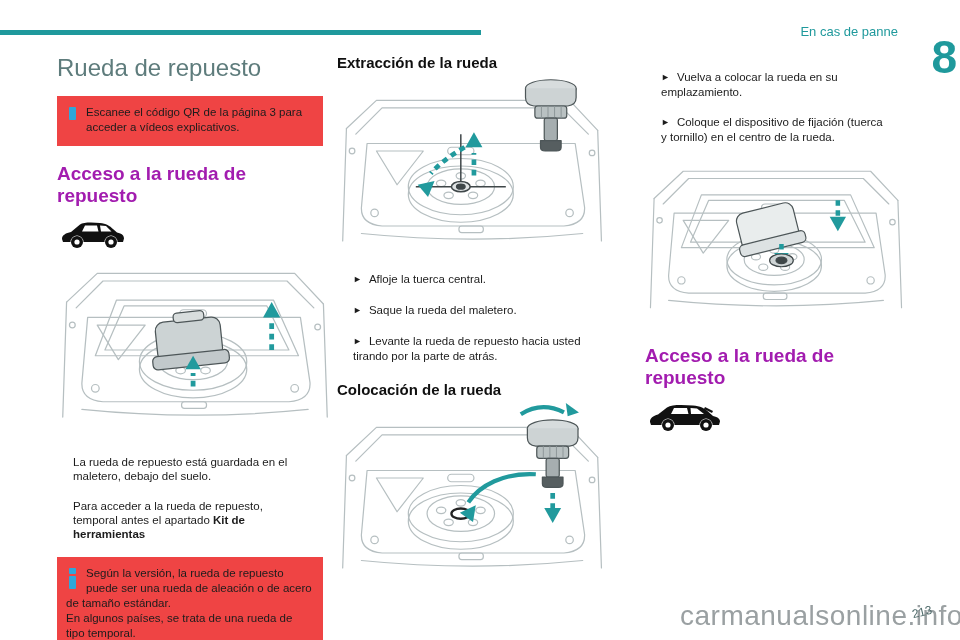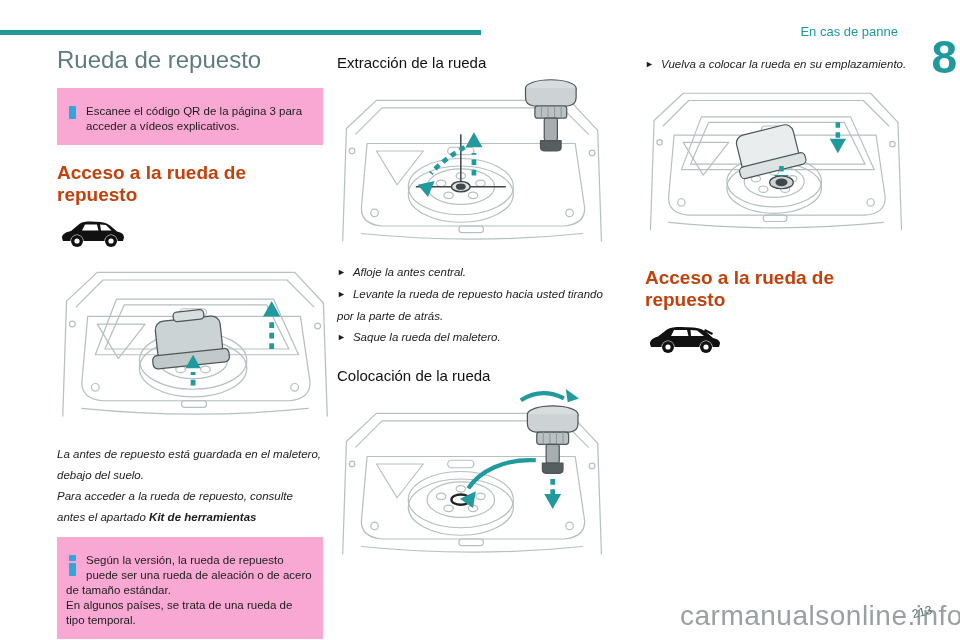--- a/index.html
+++ b/index.html
@@ -8,26 +8,26 @@
     background:#ffffff;color:#1c1c1c;
     font-family:"Liberation Sans", sans-serif;
   }
   .topbar{position:absolute;left:0;top:30px;width:481px;height:5px;background:#1f999c;}
   .section-label{position:absolute;top:24px;right:62px;font-size:13px;color:#1f999c;}
   .chapter-number{position:absolute;top:34px;right:3px;font-size:46px;line-height:46px;font-weight:bold;color:#1f999c;}
   .col{position:absolute;}
   .col1{left:57px;top:46px;width:266px;}
   .col2{left:337px;top:54px;width:272px;}
   .col3{left:645px;top:54px;width:262px;}
-  h1.page-title{font-size:24px;font-weight:normal;color:#5e7c7c;margin:0 0 14px 0;line-height:28px;}
-  h2.sec{font-size:19px;font-weight:bold;color:#c2410c;margin:17px 0 12px 0;line-height:22px;}
-  h3.sub{font-size:15px;font-weight:normal;color:#101010;margin:0 0 4px 0;line-height:18px;}
-  p.body, p.bullet{font-size:11.5px;line-height:21px;margin:0;font-style:italic;}
+  h1.page-title{font-size:24px;font-weight:normal;color:#5e7c7c;margin:8px 0 14px 0;line-height:28px;}
+  h2.sec{font-size:19px;font-weight:bold;color:#a21caf;margin:17px 0 12px 0;line-height:22px;}
+  h3.sub{font-size:15px;font-weight:bold;color:#101010;margin:0 0 4px 0;line-height:18px;}
+  p.body, p.bullet{font-size:11.5px;line-height:14px;margin:16px;}
   p.bullet .marker{font-size:9px;margin-right:7px;position:relative;top:-1px;}
-  .infobox{background:#f9a8d4;padding:16px 10px 11px 9px;font-size:11.5px;line-height:15px;overflow:hidden;}
+  .infobox{background:#ef4444;padding:9px 10px 11px 9px;font-size:11.5px;line-height:15px;overflow:hidden;}
   .infobox .info-icon{float:left;width:7px;margin:2px 10px 2px 3px;}
   .infobox .info-icon .dot{height:6px;background:#2fa7da;margin-bottom:2px;border-radius:1px;}
   .infobox .info-icon .bar{height:13px;background:#2fa7da;border-radius:1px;}
   .car-icon{display:block;margin:4px 0 10px 2px;}
   .illus{display:block;margin:2px 0 6px 0;}
   .watermark{position:absolute;left:680px;top:600px;font-size:28px;color:#9aa0a2;letter-spacing:0.5px;}
   .page-number{position:absolute;right:28px;top:605px;font-size:12px;color:#4e6a6a;transform:rotate(-14deg);}
   .b{font-weight:bold;text-align:right;}
   svg .la{stroke:#b6bfc1;fill:none;stroke-width:1.3;stroke-linecap:round;stroke-linejoin:round;}
   svg .dk{stroke:#4d5658;stroke-width:1.3;stroke-linejoin:round;}
@@ -92,22 +92,22 @@
       <rect x="104" y="60" width="68" height="42" rx="9" fill="#ccd3d4" class="dk"></rect>
       <rect x="98" y="95" width="80" height="14" rx="5" fill="#c2c9cb" class="dk"></rect>
       <rect x="124" y="52" width="32" height="10" rx="4" fill="#d8dddd" class="dk"></rect>
     </g>
     <line x1="224" y1="92" x2="224" y2="64" class="teal-dash"></line>
     <path d="M224,42 l-9,16 h18 z" class="teal-fill"></path>
     <line x1="142" y1="130" x2="142" y2="116" class="teal-dash"></line>
     <path d="M142,98 l-8,14 h16 z" class="teal-fill"></path>
   </svg>
 
-  <p class="body">La antes de repuesto está guardada en el maletero, debajo del suelo.</p>
-  <p class="body"><span>Para acceder a la rueda de repuesto, consulte antes el apartado </span><span class="b">Kit de herramientas</span></p>
+  <p class="body">La rueda de repuesto está guardada en el maletero, debajo del suelo.</p>
+  <p class="body"><span>Para acceder a la rueda de repuesto, temporal antes el apartado </span><span class="b">Kit de herramientas</span></p>
 
   <div class="infobox" style="margin-top:9px">
     <span class="info-icon">
         <span class="dot" style="display:block"></span>
         <span class="bar" style="display:block"></span>
       </span>
     <span>Según la versión, la rueda de repuesto puede ser una rueda de aleación o de acero de tamaño estándar.</span>
     <p style="margin:0">En algunos países, se trata de una rueda de tipo temporal.</p>
   </div>
 </div>
@@ -155,23 +155,23 @@
     <g transform="translate(198,2)">
       <ellipse cx="30" cy="11" rx="27" ry="9" fill="#d7dcdd" class="dk"></ellipse>
       <path d="M3,11 L3,21 Q3,29 12,30 L48,30 Q57,29 57,21 L57,11" fill="#cdd3d4" class="dk"></path>
       <rect x="13" y="30" width="34" height="13" rx="3" fill="#b9c1c2" class="dk"></rect>
       <path d="M20,30 v13 M27,30 v13 M34,30 v13 M41,30 v13" stroke="#8b9496" stroke-width="1"></path>
       <rect x="23" y="43" width="14" height="24" rx="2" fill="#a6aeb0" class="dk"></rect>
       <path d="M19,67 h22 v7 q0,4 -5,4 h-12 q-5,0 -5,-4 z" fill="#565e60" class="dk"></path>
     </g>
   </svg>
 
-  <p class="bullet"><span class="marker">►</span><span>Afloje la antes central.</span></p>
+  <p class="bullet"><span class="marker">►</span><span>Afloje la tuerca central.</span></p>
+  <p class="bullet"><span class="marker">►</span><span>Saque la rueda del maletero.</span></p>
   <p class="bullet"><span class="marker">►</span><span>Levante la rueda de repuesto hacia usted tirando por la parte de atrás.</span></p>
-  <p class="bullet"><span class="marker">►</span><span>Saque la rueda del maletero.</span></p>
 
   <h3 class="sub" style="margin-top:18px">Colocación de la rueda</h3>
 
   <svg class="illus" width="272" height="180" viewBox="0 0 290 192">
     <g class="la" transform="translate(0,14)">
       <path d="M10,42 L42,12 L248,12 L278,44"></path>
       <path d="M20,48 L48,20 L240,20 L268,48"></path>
       <path d="M10,42 L6,162 M278,44 L282,162"></path>
       <path d="M32,58 L254,58 L264,126 Q265,144 242,146 L48,146 Q25,144 26,126 Z"></path>
       <path d="M42,66 L92,66 L64,102 Z"></path>
@@ -206,20 +206,21 @@
       <rect x="23" y="43" width="14" height="20" rx="2" fill="#a6aeb0" class="dk"></rect>
       <path d="M19,63 h22 v7 q0,4 -5,4 h-12 q-5,0 -5,-4 z" fill="#565e60" class="dk"></path>
       <line x1="30" y1="80" x2="30" y2="96" class="teal-dash"></line>
       <path d="M30,112 l-9,-16 h18 z" class="teal-fill"></path>
     </g>
   </svg>
 </div>
 
 <div class="col col3">
   <p class="bullet"><span class="marker">►</span><span>Vuelva a colocar la rueda en su emplazamiento.</span></p>
+  <p class="bullet"><span class="marker">►</span><span>Coloque el dispositivo de fijación (tuerca y tornillo) en el centro de la rueda.</span></p>
 
   <svg class="illus" style="margin-top:6px" width="262" height="168" viewBox="0 0 288 184">
     <g class="la">
       <path d="M10,42 L42,12 L248,12 L278,44"></path>
       <path d="M20,48 L48,20 L240,20 L268,48"></path>
       <path d="M10,42 L6,162 M278,44 L282,162"></path>
       <path d="M32,58 L254,58 L264,126 Q265,144 242,146 L48,146 Q25,144 26,126 Z"></path>
       <path d="M42,66 L92,66 L64,102 Z"></path>
       <circle cx="40" cy="132" r="4"></circle>
         <circle cx="248" cy="132" r="4"></circle>

